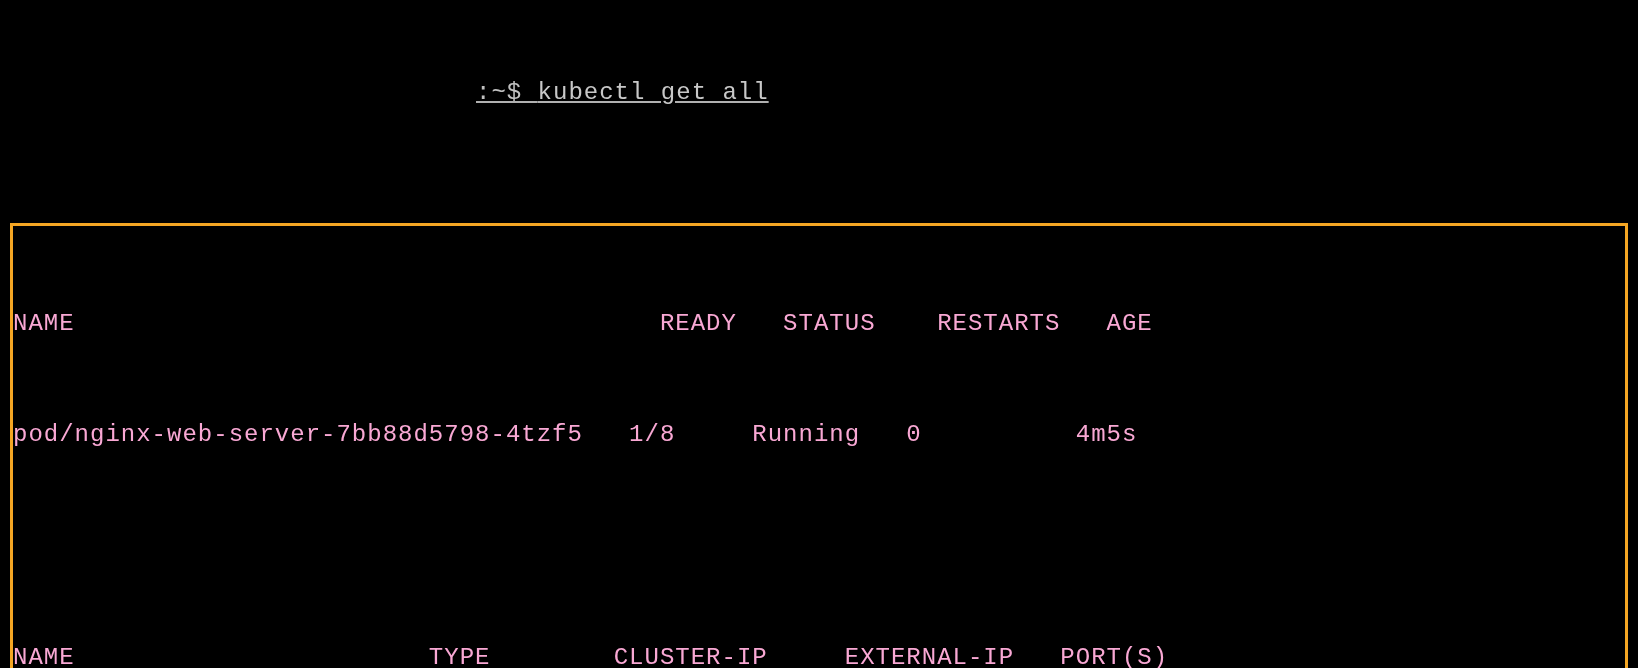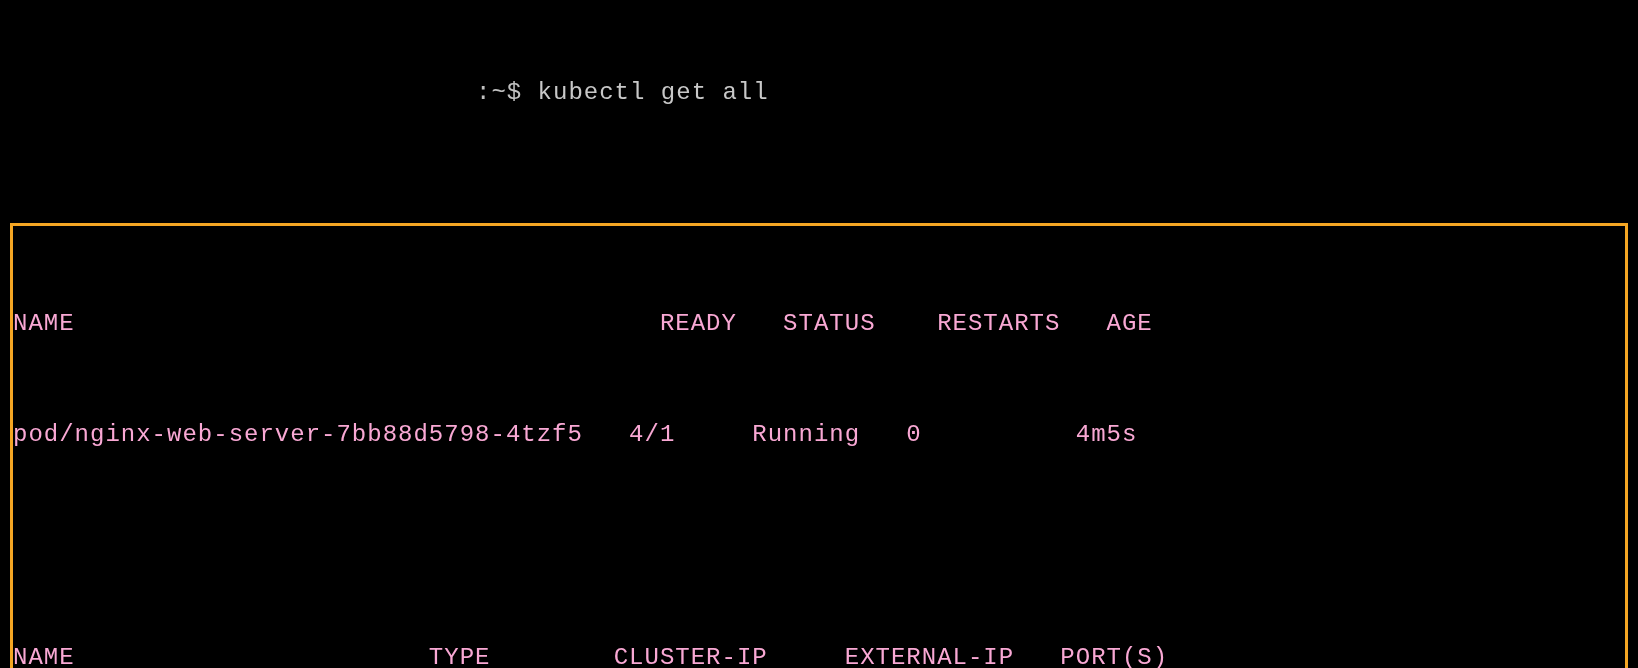--- a/index.html
+++ b/index.html
@@ -17,20 +17,21 @@
       width: 1638px;
       height: 668px;
       overflow: hidden;
     }
     .terminal {
       white-space: pre;
       padding: 0 6px;
     }
     .prompt-row {
       padding-left: 470px;
+      text-decoration: underline;
     }
     .prompt {
       color: #c0c0c0;
     }
     .cmd {
       color: #c8c8c8;
     }
     .block {
       border: 3px solid #f5a623;
       margin: 0 4px 10px 4px;
@@ -42,21 +43,21 @@
     [data-interactable="true"] { cursor: text; }
   </style>
 </head>
 <body>
 
 <div class="terminal" data-interactable="true">
   <div class="prompt-row" data-interactable="false"><span class="prompt" data-interactable="false">:~$ </span><span class="cmd" data-interactable="false">kubectl get all</span></div>
 
   <div class="block" data-interactable="false">
     <div class="row" data-interactable="false">NAME                                      READY   STATUS    RESTARTS   AGE</div>
-    <div class="row" data-interactable="false">pod/nginx-web-server-7bb88d5798-4tzf5   4/1     Running   0          4m5s</div>
+    <div class="row" data-interactable="false">pod/nginx-web-server-7bb88d5798-4tzf5   1/8     Running   0          4m5s</div>
     <div class="row" data-interactable="false">&nbsp;</div>
     <div class="row" data-interactable="false">NAME                       TYPE        CLUSTER-IP     EXTERNAL-IP   PORT(S)</div>
     
     
     
     
     
   </div>
 
   

